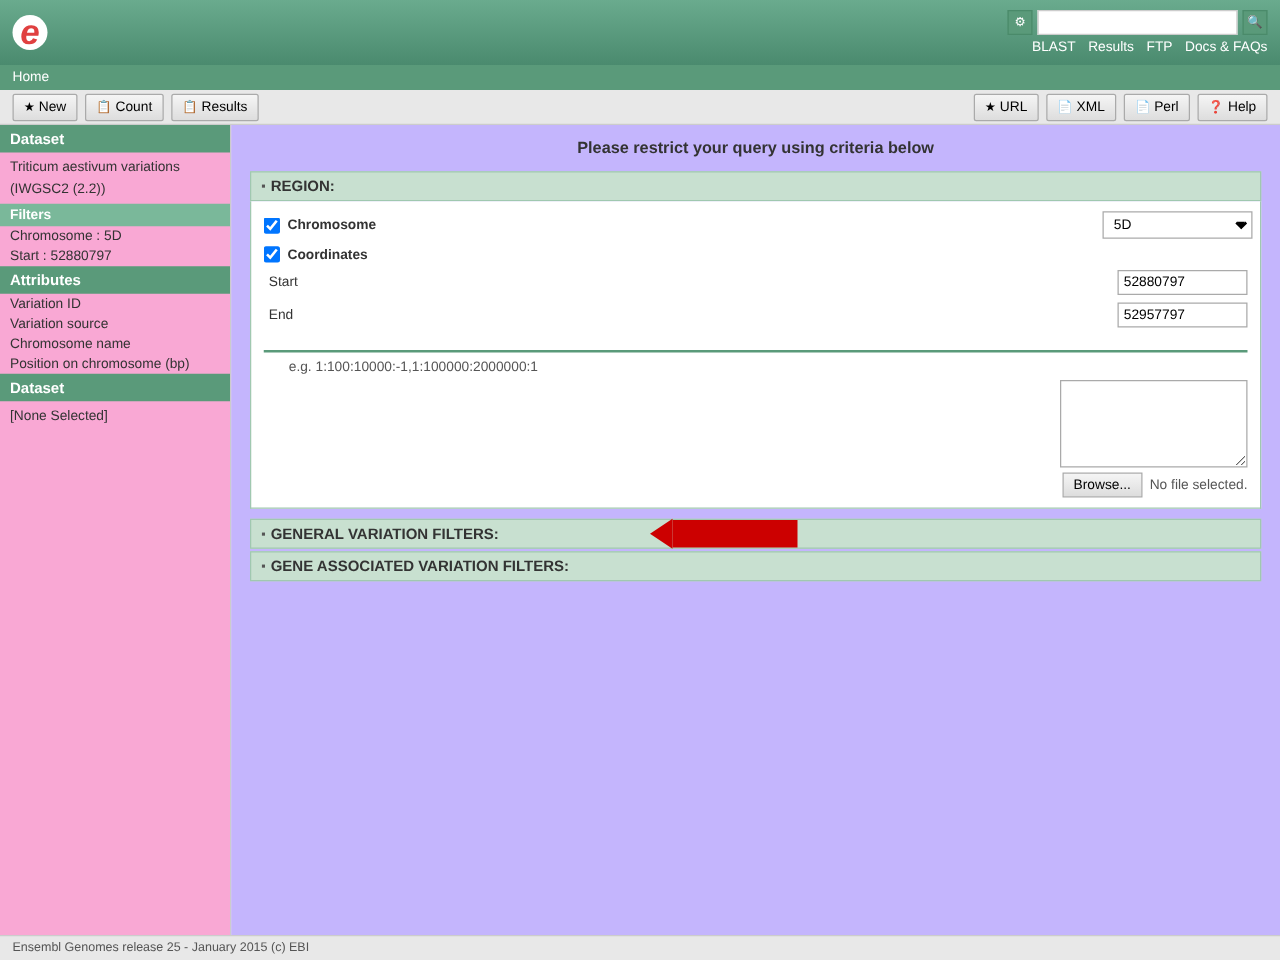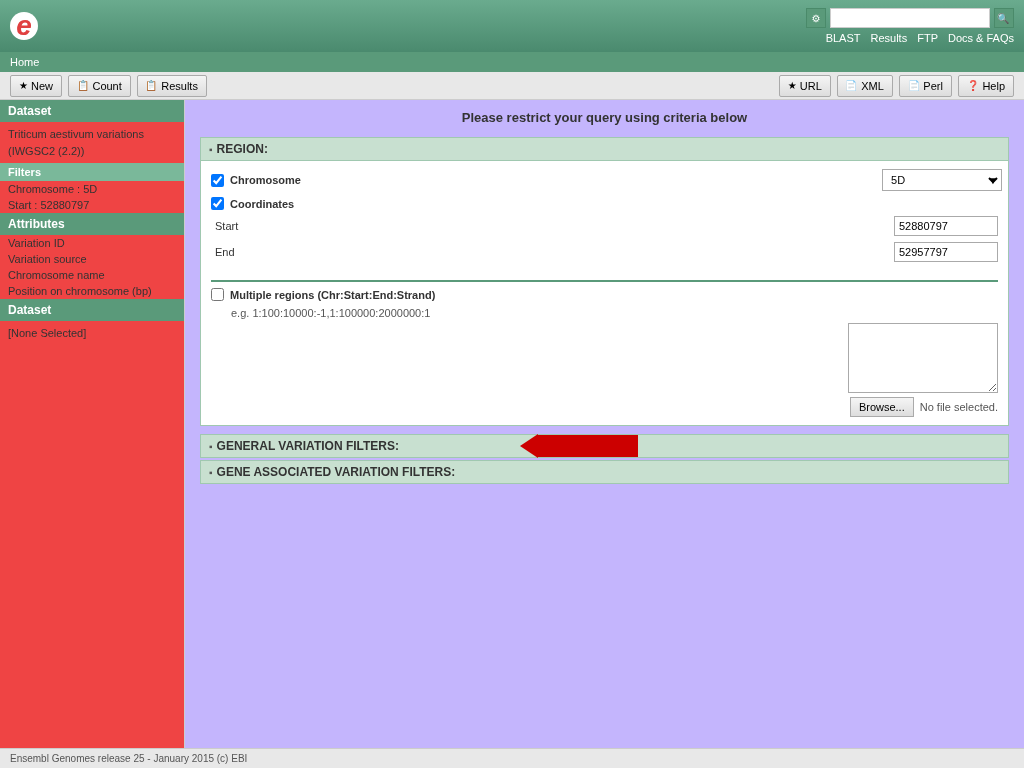--- a/index.html
+++ b/index.html
@@ -110,21 +110,21 @@
     
     #main-layout {
       display: flex;
       height: calc(100vh - 120px);
       min-height: 500px;
     }
 
     
     #sidebar {
       width: 185px;
-      background: #ef4444;
+      background: #f9a8d4;
       border-right: 1px solid #ccc;
       padding: 0;
     }
     .sidebar-section-title {
       background: #5a9a7a;
       color: white;
       font-weight: bold;
       padding: 4px 8px;
       font-size: 12px;
     }
@@ -407,24 +407,20 @@
           <label class="form-label">End</label>
           <div style="flex:1;"></div>
           <input type="text" class="form-input" value="52957797" style="">
         </div>
       </div>
 
       <div style="height:8px;"></div>
       <div class="green-divider"></div>
 
       <div style="margin-top:6px;">
-        <div class="checkbox-row">
-          <input type="checkbox" style="">
-          <label class="checkbox-label">Multiple regions (Chr:Start:End:Strand)</label>
-        </div>
         <div style="font-size:11px;color:#555;margin-left:20px;margin-bottom:4px;">e.g. 1:100:10000:-1,1:100000:2000000:1</div>
         <div class="multi-region-section">
           <div class="multi-region-left"></div>
           <div class="multi-region-right">
             <textarea class="multi-region-textarea" style=""></textarea>
             <div style="display:flex;align-items:center;gap:6px;">
               <button class="browse-btn">Browse...</button>
               <span class="file-label">No file selected.</span>
             </div>
           </div>

